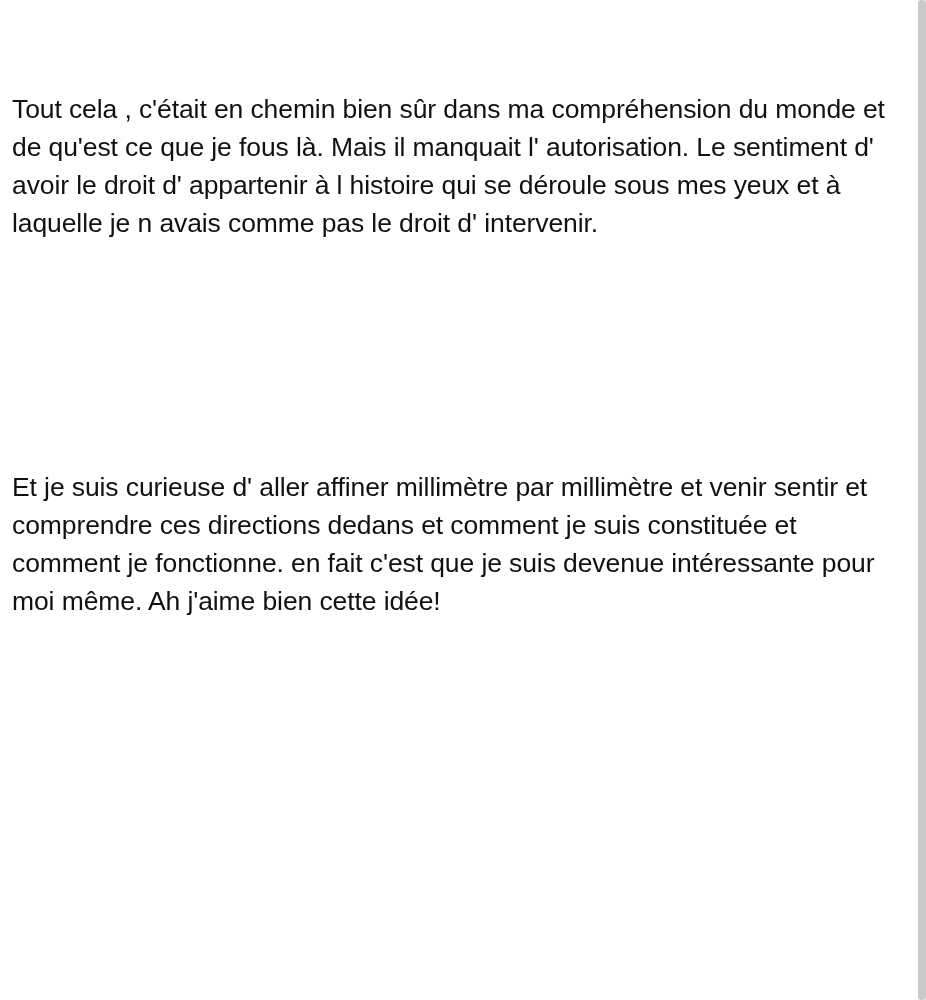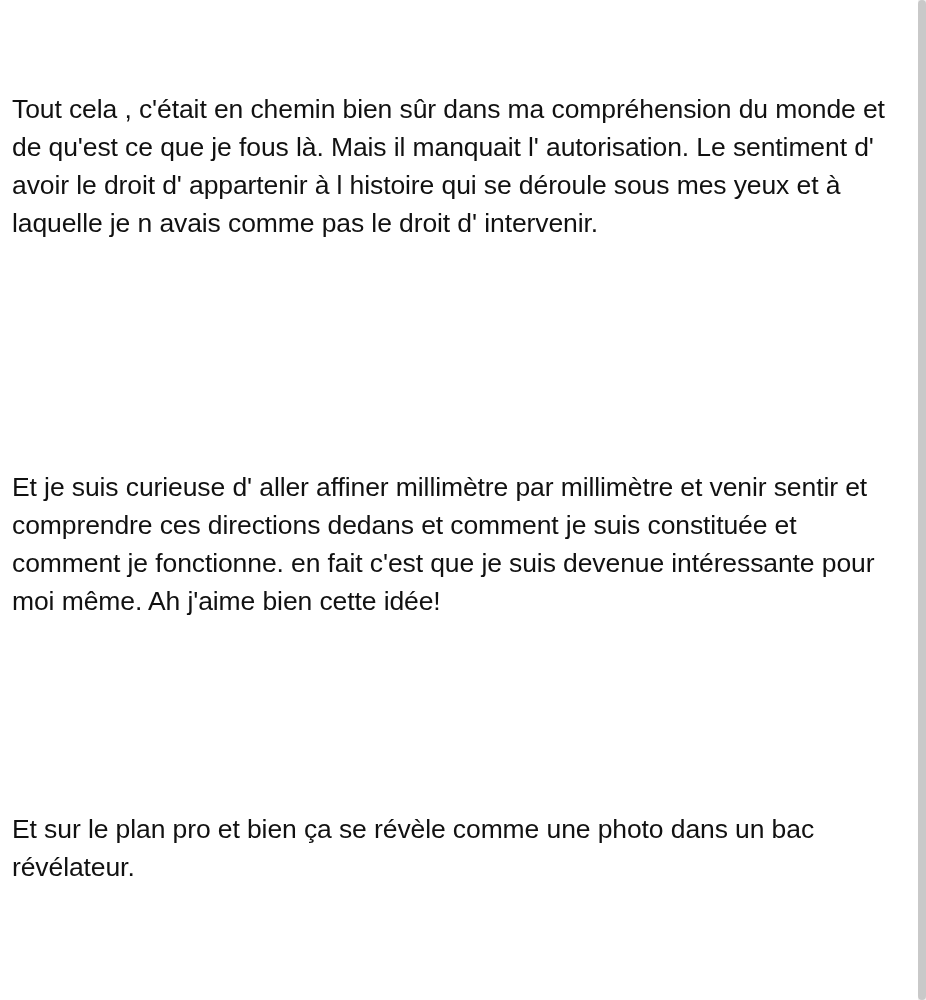--- a/index.html
+++ b/index.html
@@ -94,21 +94,20 @@
 
   <div class="bubble-tail"></div>
   <div class="tail-curve"></div>
 
   <div class="message-bubble">
     <div class="message-text">
       <p class="para">Tout cela , c'était en chemin bien sûr dans ma compréhension du monde et de qu'est ce que je fous là. Mais il manquait l' autorisation. Le sentiment d' avoir le droit d' appartenir à l histoire qui se déroule sous mes yeux et à laquelle je n avais comme pas le droit d' intervenir.</p>
       <div class="spacer-big"></div>
       <p class="para">Et je suis curieuse d' aller affiner millimètre par millimètre et venir sentir et comprendre ces directions dedans et comment je suis constituée et comment je fonctionne. en fait c'est que je suis devenue intéressante pour moi même. Ah j'aime bien cette idée!</p>
       <div class="spacer-small"></div>
-      <p class="para">Et sur le plan pro et bien ça se révèle comme une photo dans un bac  révélateur.</p>
       
       
       
       
     </div>
 
   </div>
 
   <div class="scrollbar-track">
     <div class="scrollbar-thumb"></div>

